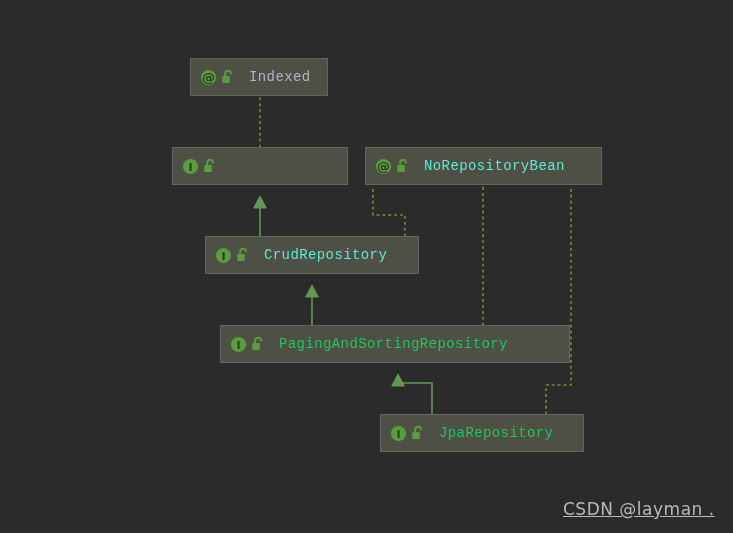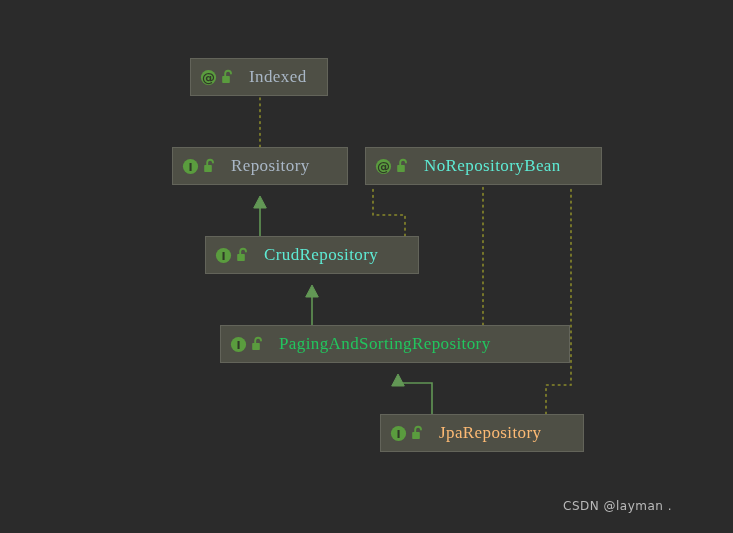--- a/index.html
+++ b/index.html
@@ -30,42 +30,43 @@
     background: #4e4f45;
     border: 1px solid #63645a;
     display: flex;
     align-items: center;
     height: 38px;
     padding: 0 14px 0 9px;
     white-space: nowrap;
   }
   .node-label {
     color: #a9b7c6;
-    font-family: Liberation Serif, serif;
-    font-size: 17px;
+    font-family: Liberation Mono, monospace;
+    font-size: 14px;
     letter-spacing: 0.4px;
     margin-left: 14px;
     text-align: right;
   }
   .ico {
     flex: 0 0 auto;
     display: inline-flex;
     align-items: center;
     justify-content: center;
   }
   .ico-kind { width: 17px; height: 17px; }
   .ico-lock { width: 14px; height: 16px; margin-left: 4px; }
 
   .watermark {
     position: absolute;
     color: #b9b9b9;
     font-family: "DejaVu Sans", "Liberation Sans", sans-serif;
-    font-size: 12px;
+    font-size: 17px;
     letter-spacing: 0.5px;
     white-space: nowrap;
+    text-decoration: underline;
   }
 </style>
 </head>
 <body>
 
 <div id="canvas" style="width: 733px; height: 533px; background: rgb(43, 43, 43);">
 
   <svg id="edge-layer" viewBox="0 0 733 533" xmlns="http://www.w3.org/2000/svg">
       <g>
         <polyline points="260,147 260,96" fill="none" stroke="#8a8a2b" stroke-width="1.6" stroke-dasharray="1.7 4.2" stroke-linecap="round"></polyline>
@@ -115,21 +116,20 @@
             <circle cx="8.5" cy="8.5" r="7.6" fill="#5a9c3e"></circle>
             <text x="8.5" y="12.5" text-anchor="middle" font-family="DejaVu Sans, Liberation Sans, sans-serif" font-size="11" font-weight="bold" fill="#2f3a26">I</text>
           </svg>
         </span>
         <span class="ico ico-lock">
           <svg width="14" height="16" viewBox="0 0 14 16">
             <path d="M4.2 7.2 V4.6 a2.9 2.9 0 0 1 5.8 0" fill="none" stroke="#5a9c3e" stroke-width="1.9" stroke-linecap="round"></path>
             <rect x="1.2" y="7.0" width="7.6" height="7.0" rx="0.8" fill="#5a9c3e"></rect>
           </svg>
         </span>
-        <span class="node-label" style="color: rgb(169, 183, 198);">Repository</span>
       </div>
       <div class="node" style="left: 365px; top: 147px; width: 237px; height: 38px; background: rgb(78, 79, 69); border-color: rgb(99, 100, 90);">
         <span class="ico ico-kind">
           <svg width="17" height="17" viewBox="0 0 17 17">
             <circle cx="8.5" cy="8.5" r="7.6" fill="#5a9c3e"></circle>
             <text x="8.5" y="13.1" text-anchor="middle" font-family="DejaVu Sans, Liberation Sans, sans-serif" font-size="13" font-weight="bold" fill="#2f3a26">@</text>
           </svg>
         </span>
         <span class="ico ico-lock">
           <svg width="14" height="16" viewBox="0 0 14 16">
@@ -175,19 +175,19 @@
             <circle cx="8.5" cy="8.5" r="7.6" fill="#5a9c3e"></circle>
             <text x="8.5" y="12.5" text-anchor="middle" font-family="DejaVu Sans, Liberation Sans, sans-serif" font-size="11" font-weight="bold" fill="#2f3a26">I</text>
           </svg>
         </span>
         <span class="ico ico-lock">
           <svg width="14" height="16" viewBox="0 0 14 16">
             <path d="M4.2 7.2 V4.6 a2.9 2.9 0 0 1 5.8 0" fill="none" stroke="#5a9c3e" stroke-width="1.9" stroke-linecap="round"></path>
             <rect x="1.2" y="7.0" width="7.6" height="7.0" rx="0.8" fill="#5a9c3e"></rect>
           </svg>
         </span>
-        <span class="node-label" style="color: #fdba74;">JpaRepository</span>
+        <span class="node-label" style="color: #22c55e;">JpaRepository</span>
       </div>
     </div>
 
   <div class="watermark" style="left: 563px; top: 499px; color: rgb(185, 185, 185);">CSDN @layman .</div>
 
 </div>
 
 </body></html>

